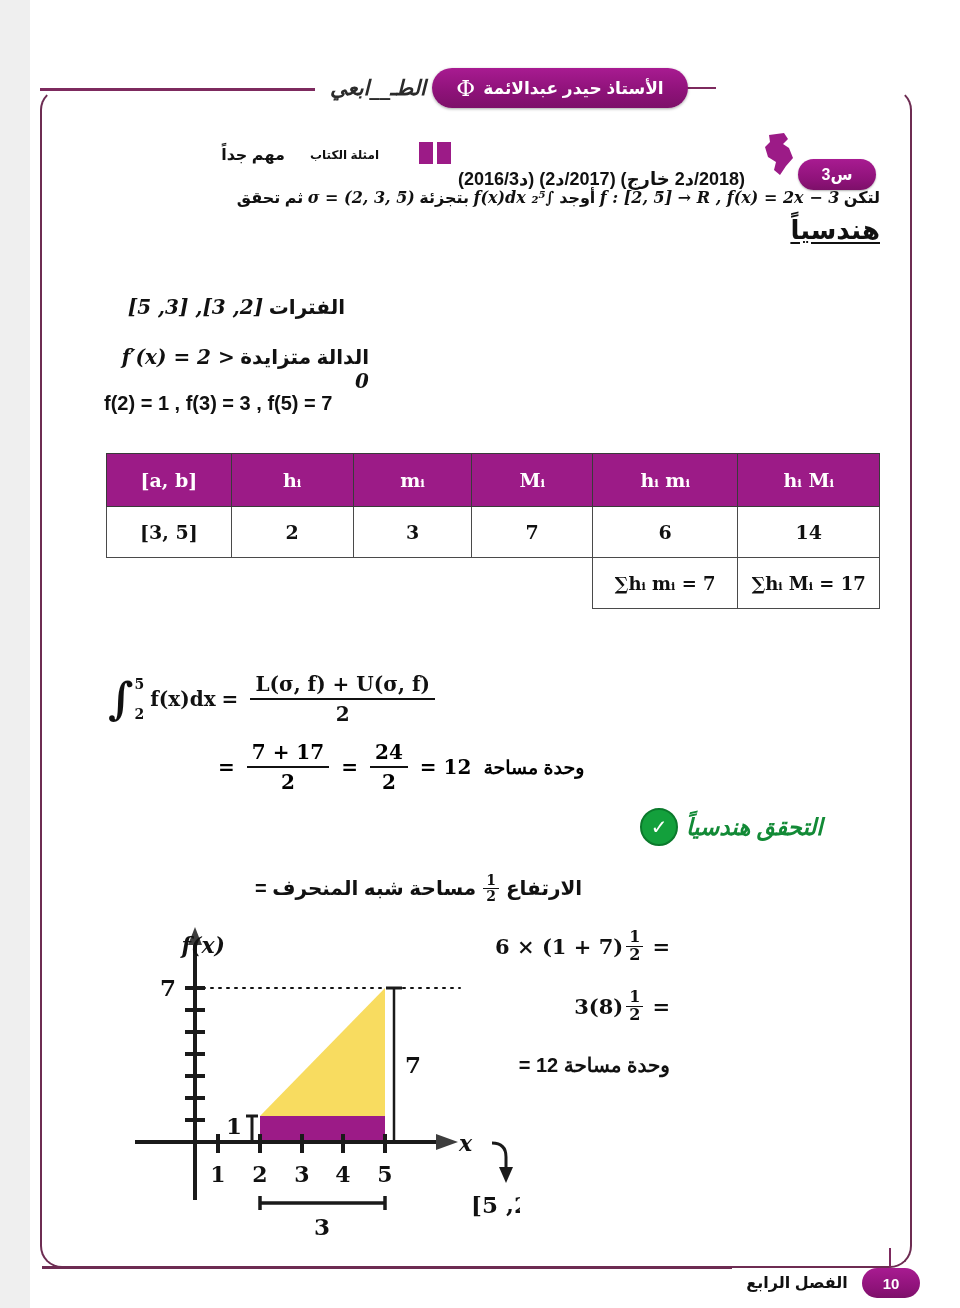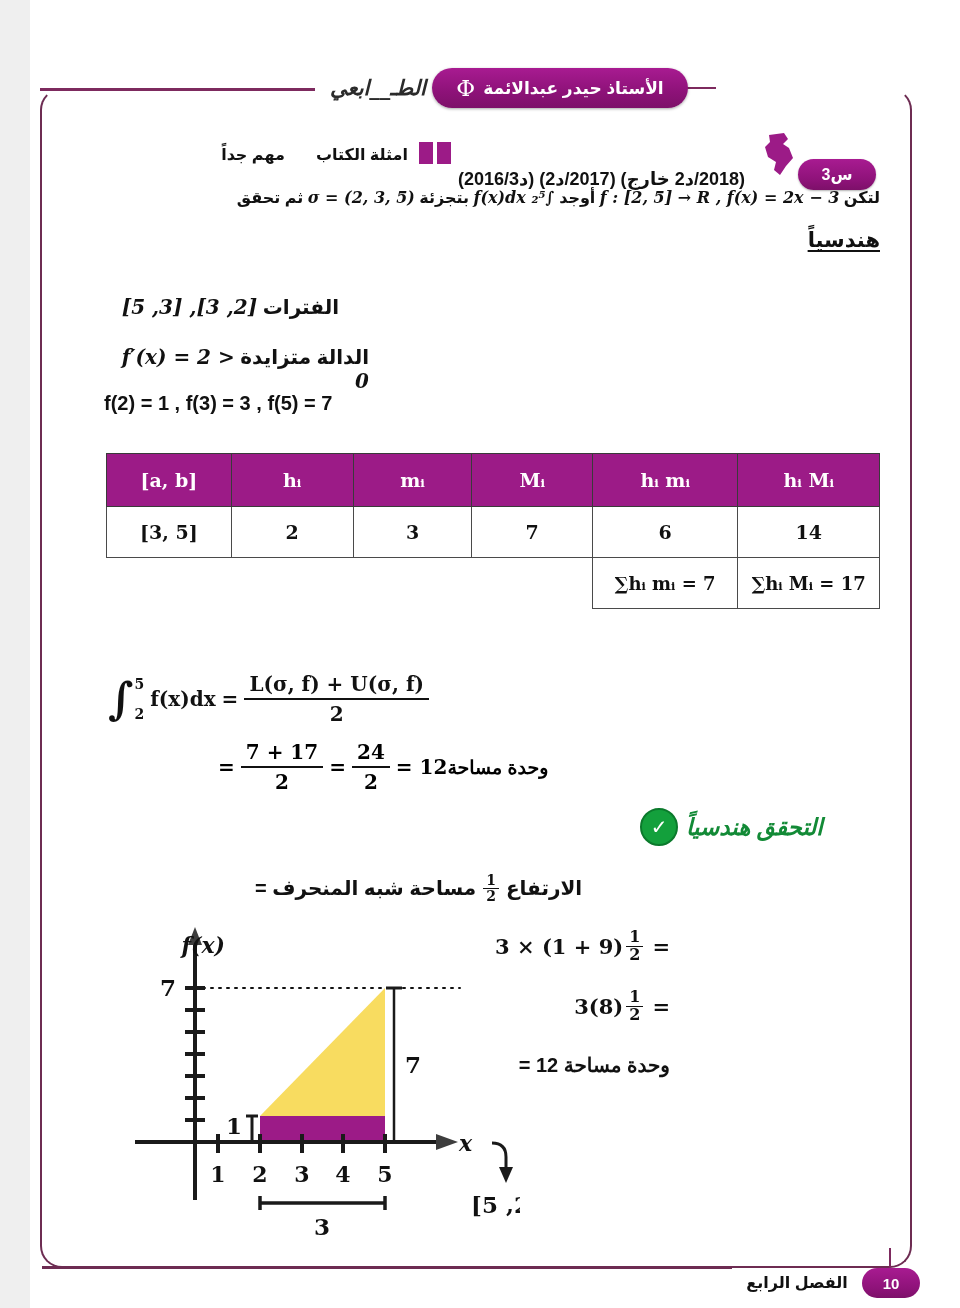--- a/index.html
+++ b/index.html
@@ -66,45 +66,45 @@
   }
   .iraq-map{position:absolute;left:762px;top:132px;width:34px;height:44px;}
   .q-years{
     position:absolute;left:458px;top:142px;width:300px;height:26px;
     text-align:left;font-size:18px;font-weight:bold;color:#111;
     direction:ltr;line-height:26px;margin-top:24px;
   }
   .book-icon{position:absolute;left:418px;top:140px;width:34px;height:26px;}
   .q-book-lbl{
     position:absolute;left:310px;top:142px;width:104px;height:26px;
-    font-size:16px;font-weight:bold;color:#111;text-align:center;line-height:26px;
+    font-size:12px;font-weight:bold;color:#111;text-align:left;line-height:26px;
   }
   .q-imp{
     position:absolute;left:212px;top:142px;width:82px;height:26px;
     font-size:16px;font-weight:bold;color:#111;text-align:center;line-height:26px;
   }
 
   
   .stmt{
     position:absolute;left:100px;top:186px;width:780px;
     font-size:16px;font-weight:bold;color:#111;
     text-align:right;line-height:1.55;
   }
   .stmt .m{font-family:"DejaVu Serif",serif;font-style:italic;}
   .stmt2{
-    position:absolute;left:100px;top:228px;width:780px;
-    font-size:21px;font-weight:bold;color:#111;text-align:right;
+    position:absolute;left:100px;top:215px;width:780px;
+    font-size:26px;font-weight:bold;color:#111;text-align:right;
   }
   .stmt2 u{text-decoration:underline;text-underline-offset:3px;}
 
   .ln{
     position:absolute;font-weight:bold;color:#111;text-align:right;
   }
   .ln .m{font-family:"DejaVu Serif",serif;font-style:italic;}
-  .l-intervals{left:104px;top:295px;width:235px;font-size:20px;}
+  .l-intervals{left:110px;top:295px;width:235px;font-size:20px;}
   .l-incr{left:104px;top:345px;width:265px;font-size:20px;}
   .l-vals{left:104px;top:392px;width:320px;font-size:20px;direction:ltr;text-align:left;}
 
   
   .tbl{
     position:absolute;left:106px;top:453px;width:774px;
     border-collapse:collapse;direction:ltr;
   }
   .tbl td,.tbl th{
     border:1.6px solid #4a4a4a;
@@ -122,26 +122,26 @@
 
   
   .intg{
     position:absolute;left:108px;top:672px;width:450px;height:115px;
     direction:ltr;color:#111;
   }
   .mathrow{display:flex;align-items:center;font-family:"DejaVu Serif",serif;font-weight:bold;}
   .intsign{font-size:44px;position:relative;line-height:1;font-family:"DejaVu Serif",serif;}
   .intlim{display:inline-flex;flex-direction:column;justify-content:space-between;
           height:46px;font-size:14px;margin-left:1px;font-weight:bold;}
-  .frac{display:inline-flex;flex-direction:column;align-items:center;margin:0 6px;}
+  .frac{display:inline-flex;flex-direction:column;align-items:center;margin:0 12px;}
   .frac .num{border-bottom:2px solid #111;padding:0 5px 2px;font-size:20px;}
   .frac .den{padding-top:2px;font-size:20px;}
   .r2{position:absolute;left:218px;top:740px;display:flex;align-items:center;
       font-family:"DejaVu Serif",serif;font-weight:bold;font-size:20px;direction:ltr;}
-  .r2 .ar{font-family:"Liberation Sans",sans-serif;font-size:19px;}
+  .r2 .ar{font-family:"Liberation Sans",sans-serif;font-size:19px;margin-left:12px;}
 
   
   .verify{
     position:absolute;left:640px;top:806px;width:240px;height:42px;
     display:flex;align-items:center;justify-content:flex-end;gap:8px;
   }
   .verify-txt{
     font-size:23px;font-weight:bold;font-style:italic;color:#128a36;
   }
   .check{
@@ -305,21 +305,21 @@
 <div class="trap-rule">
   <span>الارتفاع</span>
   <span class="fr-inline">
     <span class="num">1</span>
     <span class="den">2</span>
   </span>
   <span>مساحة شبه المنحرف =</span>
 </div>
 
 <div class="calc calc1">
-  <span>3 × (1 + 9)</span>
+  <span>6 × (1 + 7)</span>
   <span class="fr-inline" style="font-size:16px;">
     <span class="num">1</span>
     <span class="den">2</span>
   </span>
   <span style="margin-left:6px;">=</span>
 </div>
 <div class="calc calc2">
   <span>3(8)</span>
   <span class="fr-inline" style="font-size:16px;">
     <span class="num">1</span>

